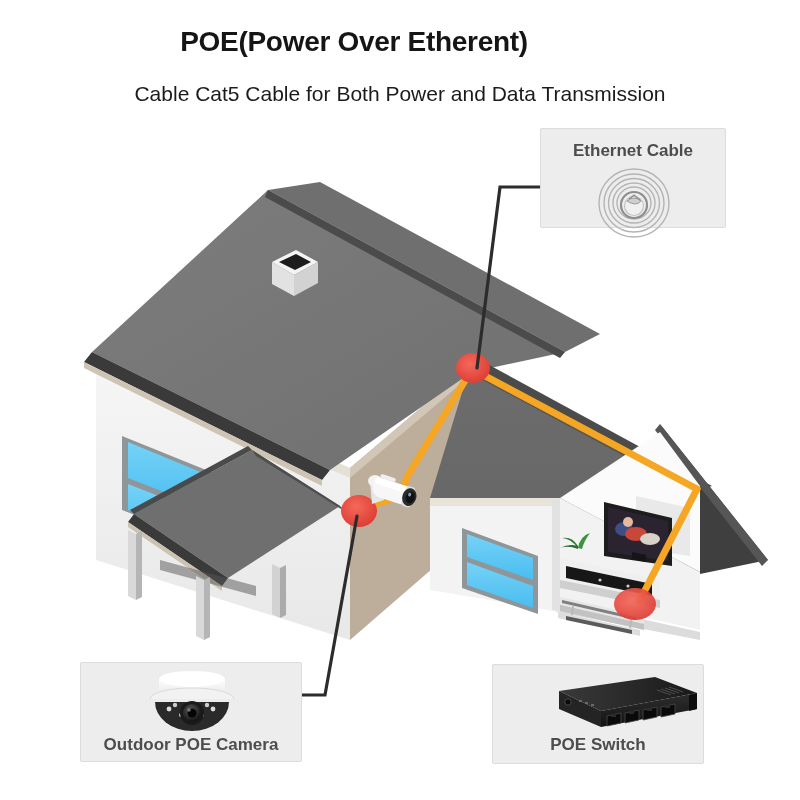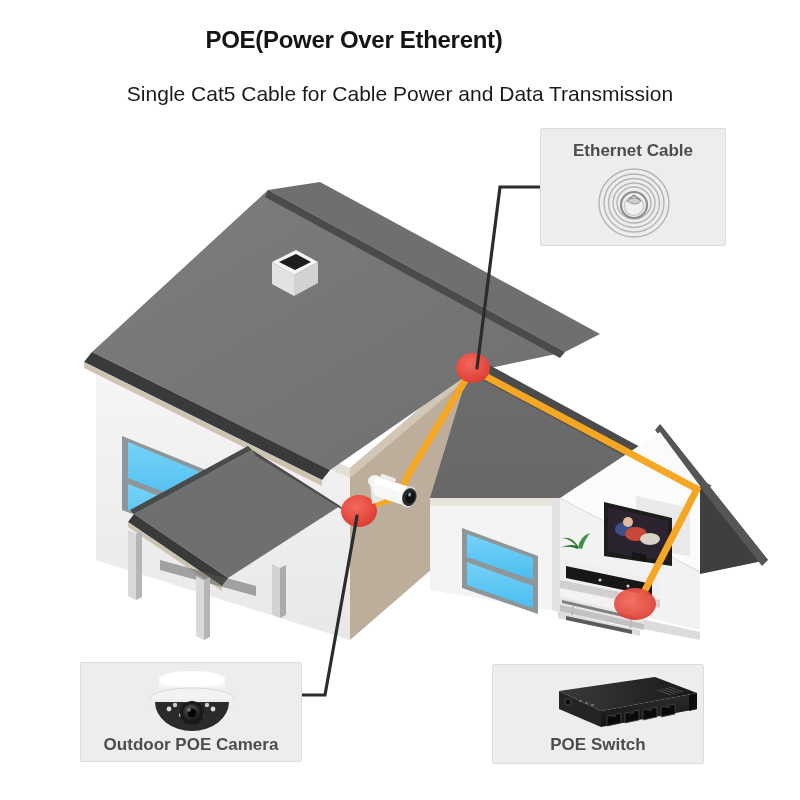--- a/index.html
+++ b/index.html
@@ -1,62 +1,62 @@
 <!DOCTYPE html>
 <html><head>
 <meta charset="utf-8">
 <style>
   html,body{margin:0;padding:0;background:#ffffff;}
   body{width:800px;height:800px;overflow:hidden;font-family:"Liberation Sans",sans-serif;}
   #stage{position:relative;width:800px;height:800px;background:#ffffff;}
 
   .title{
     position:absolute;left:0;top:26px;width:708px;text-align:center;
-    font-size:24px;font-weight:bold;color:#151515;letter-spacing:-0.3px;
+    font-size:28px;font-weight:bold;color:#151515;letter-spacing:-0.3px;
     font-family:"Liberation Sans",sans-serif;
   }
   .subtitle{
     position:absolute;left:0;top:82px;width:800px;text-align:center;
     font-size:21px;font-weight:normal;color:#1b1b1b;
     font-family:"Liberation Sans",sans-serif;
   }
 
   
   .callout{
     position:absolute;background:#ededed;border:1px solid #dcdcdc;
     box-sizing:border-box;border-radius:2px;
   }
   .callout .cap{
     position:absolute;left:0;width:100%;text-align:center;
     font-size:17px;font-weight:bold;color:#4d4d4d;
     font-family:"Liberation Sans",sans-serif;
   }
   .callout .art{position:absolute;left:0;width:100%;}
 
-  #box-cable{left:540px;top:128px;width:186px;height:118px;}
+  #box-cable{left:540px;top:128px;width:186px;height:100px;}
   #box-cable .cap{top:12px;}
   #box-cable .art{top:34px;height:80px;}
 
   #box-cam{left:80px;top:662px;width:222px;height:100px;}
   #box-cam .cap{bottom:6px;}
   #box-cam .art{top:2px;height:72px;}
 
   #box-sw{left:492px;top:664px;width:212px;height:100px;}
   #box-sw .cap{bottom:8px;}
   #box-sw .art{top:4px;height:70px;}
 
   .svg-abs{position:absolute;left:0;top:0;}
 </style>
 </head>
 <body>
 
 <div id="stage">
 
   <div class="title">POE(Power Over Etherent)</div>
-  <div class="subtitle">Single Cat5 Cable for Cable Power and Data Transmission</div>
+  <div class="subtitle">Cable Cat5 Cable for Both Power and Data Transmission</div>
 
   <svg class="svg-abs" width="800" height="800" viewBox="0 0 800 800">
     <defs>
       <linearGradient id="gRoof" x1="0" y1="0" x2="1" y2="1">
         <stop offset="0%" stop-color="#7d7d7d"></stop>
           <stop offset="100%" stop-color="#6f6f6f"></stop>
       </linearGradient>
       <linearGradient id="gRoof2" x1="0" y1="0" x2="0" y2="1">
         <stop offset="0%" stop-color="#6d6d6d"></stop>
           <stop offset="100%" stop-color="#656565"></stop>

